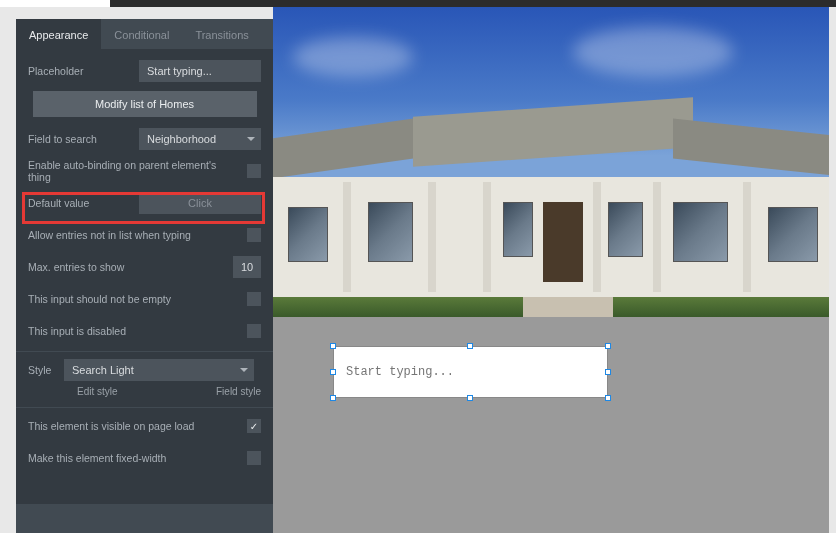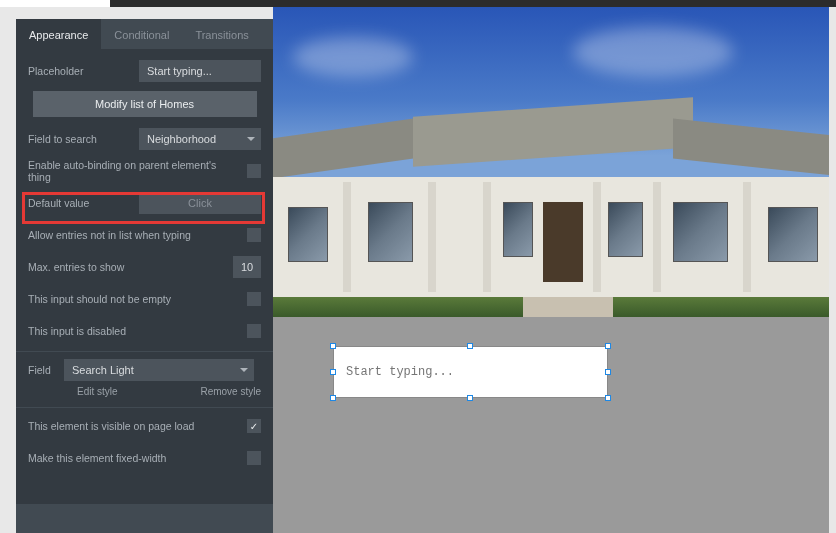--- a/index.html
+++ b/index.html
@@ -152,29 +152,29 @@
     </div>
 
     <div class="row">
       <span class="row-label">This input is disabled</span>
       <span class="chk"></span>
     </div>
 
     <div class="sep"></div>
 
     <div class="row">
-      <span class="row-label" style="flex:0 0 36px;">Field</span>
+      <span class="row-label" style="flex:0 0 36px;">Style</span>
       <div class="dd wide">
           <span>Search Light</span>
           <span class="caret"></span>
         </div>
     </div>
     <div class="style-links">
       <span>Edit style</span>
-      <span>Remove style</span>
+      <span>Field style</span>
     </div>
 
     <div class="sep"></div>
 
     <div class="row">
       <span class="row-label">This element is visible on page load</span>
       <span class="chk checked"></span>
     </div>
 
     <div class="row">

